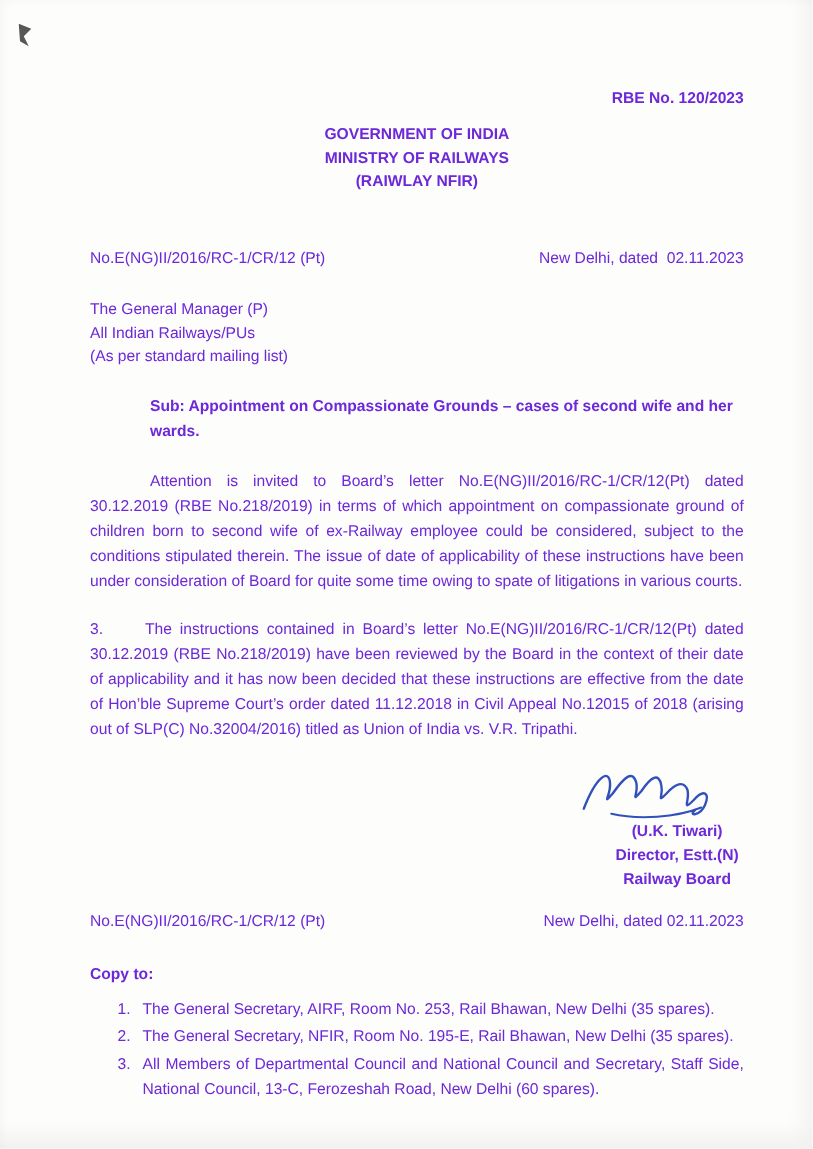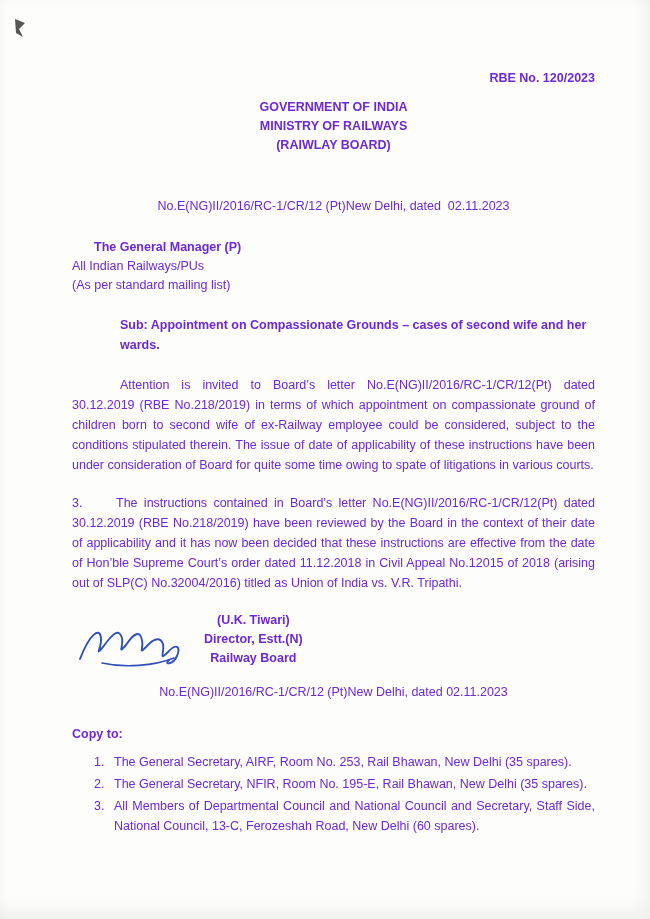--- a/index.html
+++ b/index.html
@@ -13,28 +13,28 @@
     box-shadow: inset -6px -10px 16px rgba(0,0,0,0.05), inset 2px 2px 8px rgba(0,0,0,0.02);
     font-family: "Liberation Sans", sans-serif;
     font-size: 12.5px;
     line-height: 20px;
     color: #6d28d9;
     padding: 68px 55px 0 72px;
   }
   .pre { white-space: pre; }
   .rbe-line { text-align: right; font-weight: bold; margin-bottom: 10px; }
   .letterhead { text-align: center; font-weight: bold; line-height: 19px; margin-bottom: 41px; }
-  .ref-row { display: flex; justify-content: center; margin-bottom: 22px; }
+  .ref-row { display: flex; justify-content: space-between; margin-bottom: 22px; }
   .addressee { margin-bottom: 20px; line-height: 19px; }
-  .addressee-name { font-weight: bold; margin-left: 22px; }
+  .addressee-name { font-weight: normal; }
   .subject { font-weight: bold; padding-left: 48px; margin-bottom: 20px; }
   .para { text-align: justify; margin-bottom: 18px; }
   .first-indent { text-indent: 48px; }
   .para-num { display: inline-block; width: 44px; text-indent: 0; }
-  .sig-block { display: flex; flex-direction: row; align-items: flex-end; margin: 2px 4px 14px 0; }
+  .sig-block { display: flex; flex-direction: column; align-items: flex-end; margin: 2px 4px 14px 0; }
   .sig-scribble { margin: 0 14px 1px 0; }
   .sig-text { text-align: center; font-weight: bold; line-height: 19px; }
   .copy-label { font-weight: bold; margin-bottom: 8px; }
   .copy-list { margin: 0 0 24px 22px; }
   .copy-item { display: flex; margin-bottom: 2px; }
   .copy-num { width: 20px; flex: none; }
   .copy-text { flex: 1; text-align: justify; }
   .footer-strip {
     width: 498px;
     margin: 4px auto 0;
@@ -53,21 +53,21 @@
 
   <svg class="scan-mark" width="18" height="22" viewBox="0 0 18 22">
     <path d="M3 2 L13 6 L7 12 L11 20 L4 16 Z" fill="#3a3a3a" opacity="0.85"></path>
   </svg>
 
   <div class="rbe-line">RBE No. 120/2023</div>
 
   <div class="letterhead">
     <div>GOVERNMENT OF INDIA</div>
     <div>MINISTRY OF RAILWAYS</div>
-    <div>(RAIWLAY BOARD)</div>
+    <div>(RAIWLAY NFIR)</div>
   </div>
 
   <div class="ref-row">
     <span>No.E(NG)II/2016/RC-1/CR/12 (Pt)</span>
     <span class="pre">New Delhi, dated  02.11.2023</span>
   </div>
 
   <div class="addressee">
     <div class="addressee-name">The General Manager (P)</div>
     <div>All Indian Railways/PUs</div>

